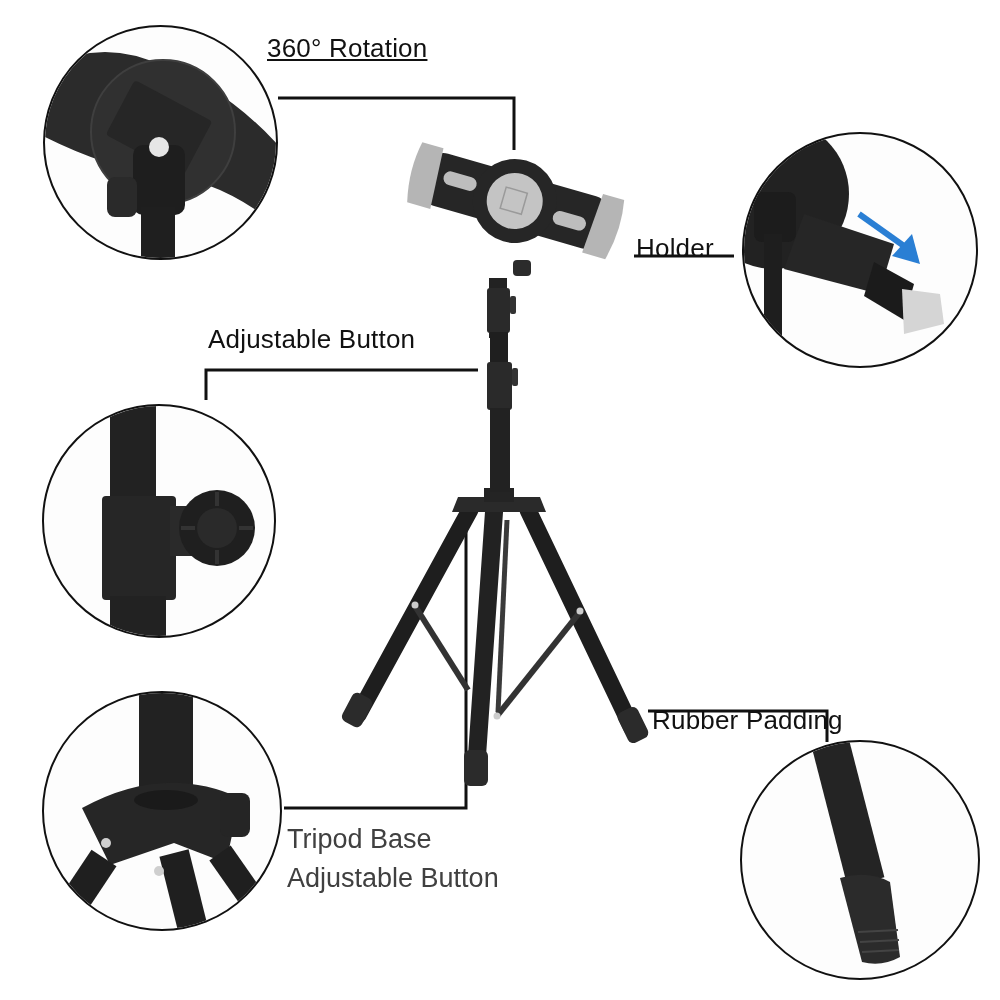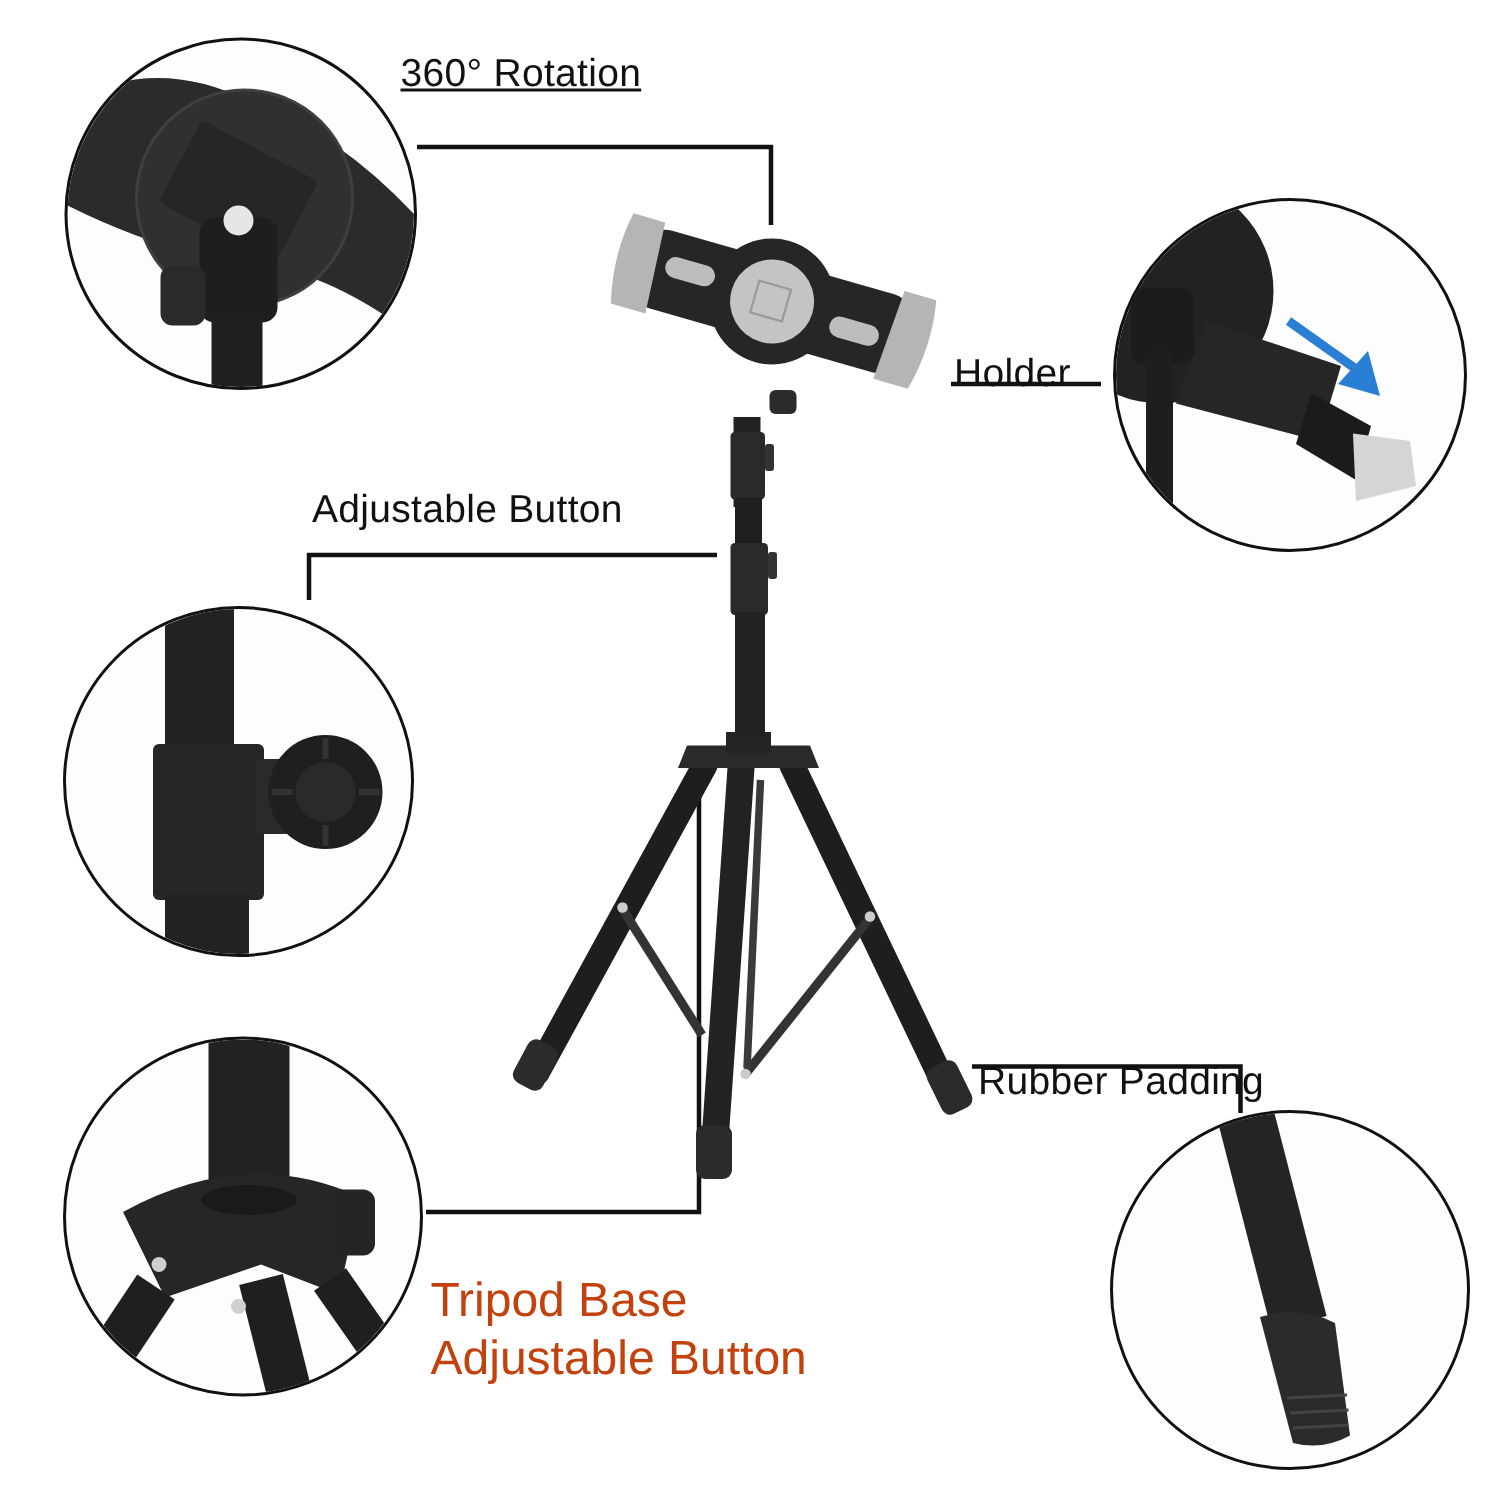--- a/index.html
+++ b/index.html
@@ -1,18 +1,18 @@
 <!DOCTYPE html>
 <html><head>
   <meta charset="utf-8">
   <style>
     html, body { margin: 0; padding: 0; background: #ffffff; }
     body { width: 1000px; height: 1000px; position: relative; overflow: hidden; font-family: "Liberation Sans", "DejaVu Sans", sans-serif; }
     .label { position: absolute; color: #111111; font-size: 26px; line-height: 34px; white-space: nowrap; letter-spacing: 0.2px; }
-    .label-2 { position: absolute; color: #c2410c; font-size: 32px; line-height: 38px; white-space: nowrap; margin-top: 27px; }
+    .label-2 { position: absolute; color: #404040; font-size: 27px; line-height: 38px; white-space: nowrap; }
     svg.stage { position: absolute; left: 0; top: 0; }
     .circle-wrap { position: absolute; border-radius: 50%; overflow: hidden; border: 2.5px solid #111; background: #fdfdfd; box-sizing: border-box; }
   </style>
 </head>
 <body>
 
 <svg class="stage" width="1000" height="1000" viewBox="0 0 1000 1000">
 
   <g stroke="#111" stroke-width="3" fill="none">
     <polyline points="278,98 514,98 514,150"></polyline>

